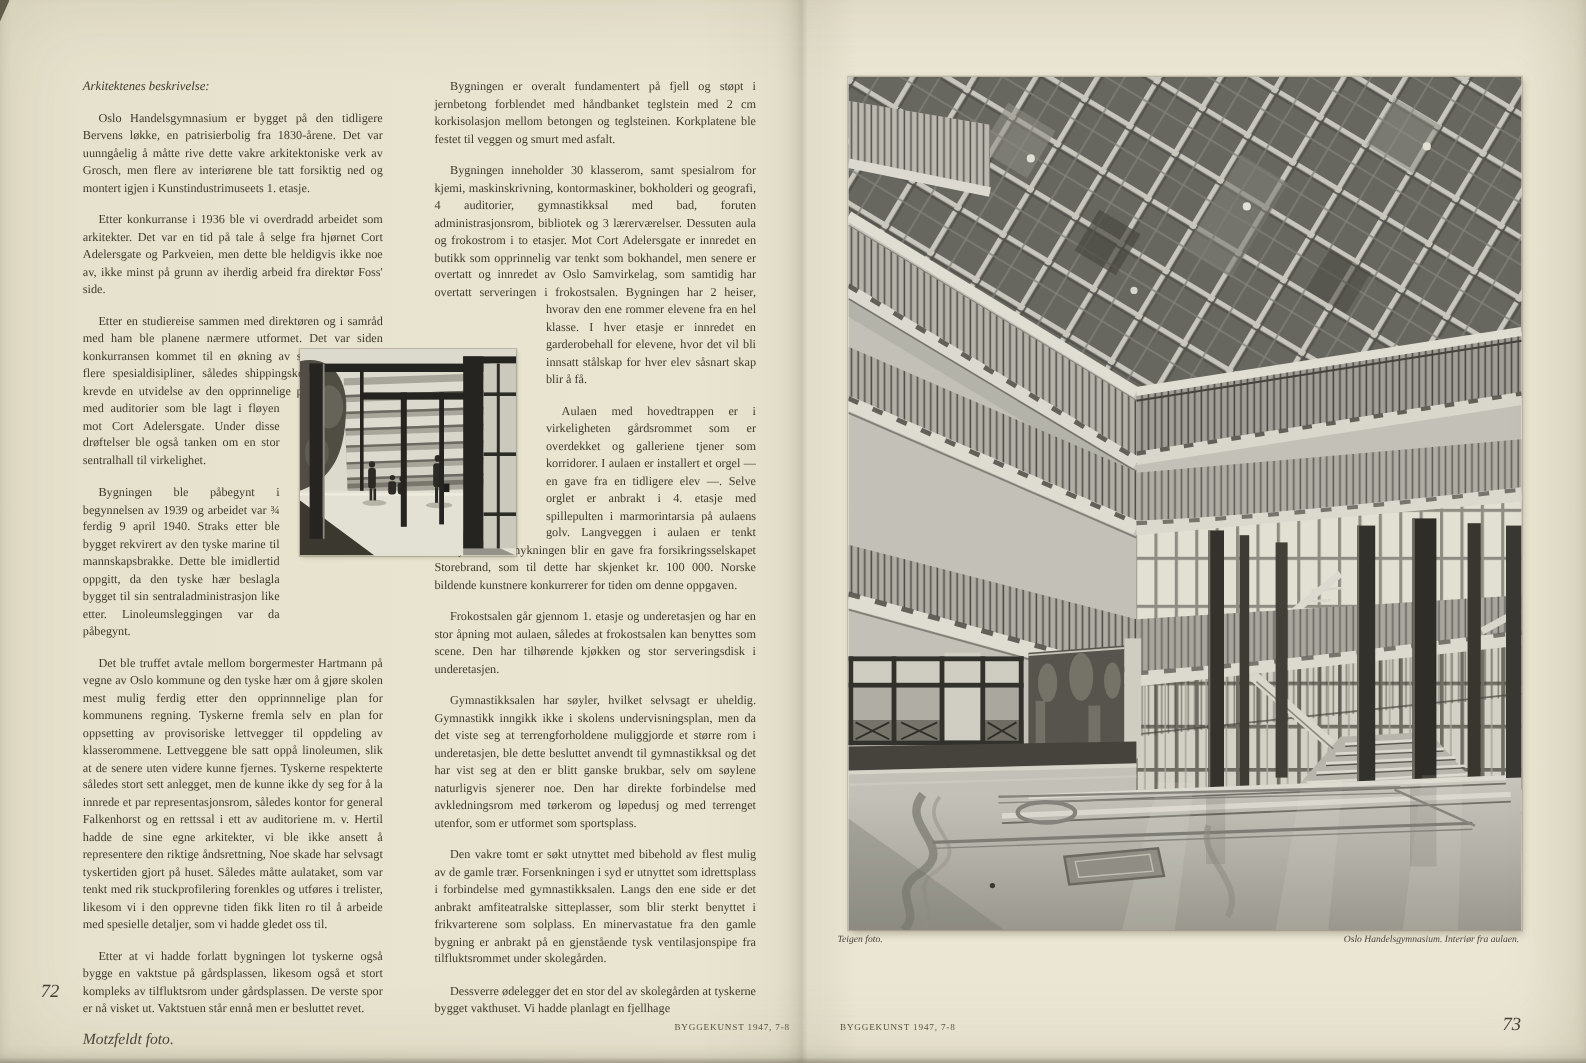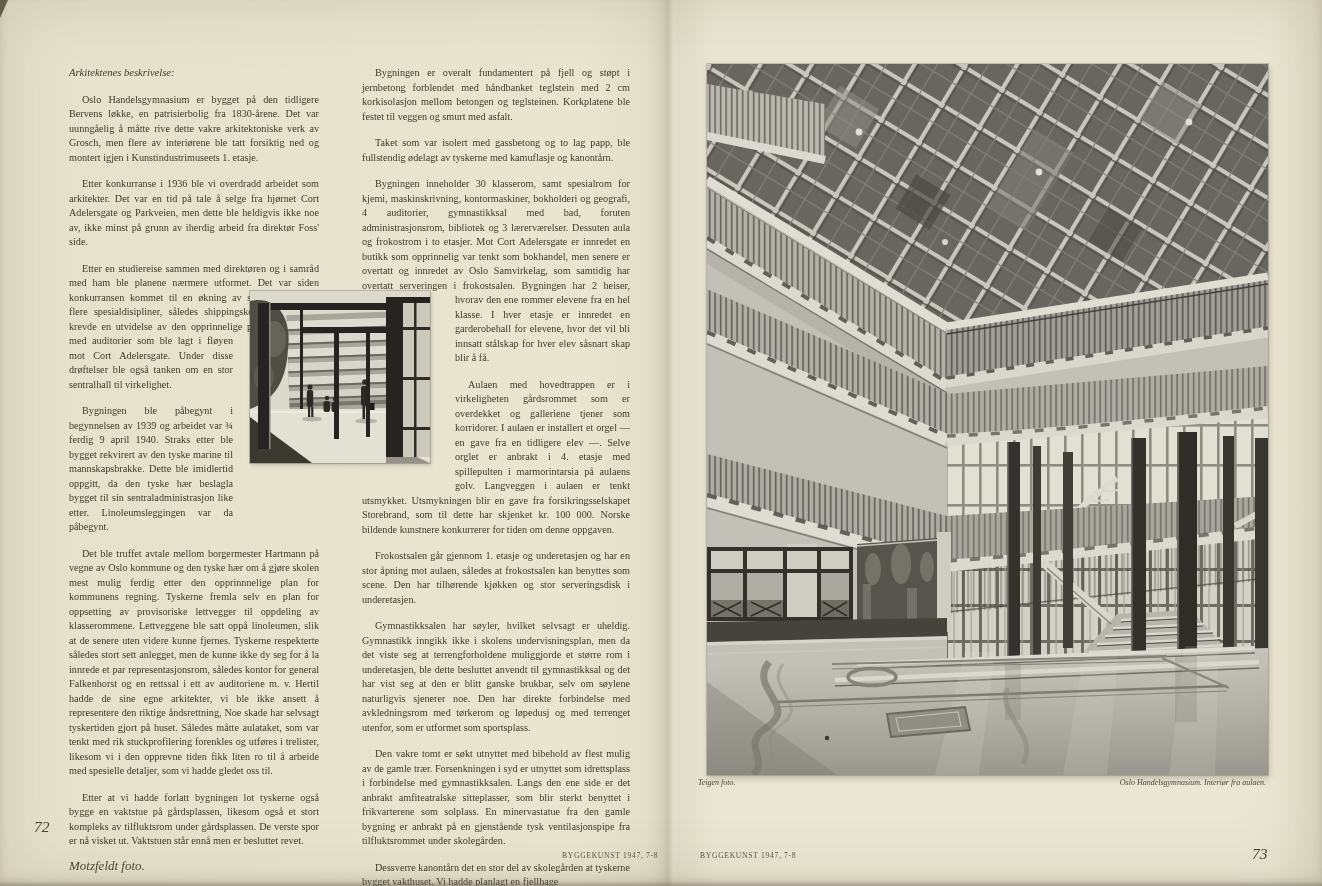--- a/index.html
+++ b/index.html
@@ -60,27 +60,26 @@
       <p><span>Etter konkurranse i 1936 ble vi overdradd arbeidet som arkitekter. Det var en tid på tale å selge fra hjørnet Cort Adelersgate og Parkveien, men dette ble heldigvis ikke noe av, ikke minst på grunn av iherdig arbeid fra direktør Foss' side.</span></p>
       <p><span>Etter en studiereise sammen med direktøren og i samråd med ham ble planene nærmere utformet. Det var siden konkurransen kommet til en økning av skoleplanen med flere spesialdisipliner, således shippingskole m. v. Dette krevde en utvidelse av den opprinnelige plan, blant annet</span><span class="cut-r"></span> <span>med auditorier som ble lagt i fløyen mot Cort Adelersgate. Under disse drøftelser ble også tanken om en stor sentralhall til virkelighet.</span></p>
       <p><span>Bygningen ble påbegynt i begynnelsen av 1939 og arbeidet var ¾ ferdig 9 april 1940. Straks etter ble bygget rekvirert av den tyske marine til mannskapsbrakke. Dette ble imidlertid oppgitt, da den tyske hær beslagla bygget til sin sentraladministrasjon like etter. Linoleumsleggingen var da påbegynt.</span></p>
       <p><span>Det ble truffet avtale mellom borgermester Hartmann på vegne av Oslo kommune og den tyske hær om å gjøre skolen mest mulig ferdig etter den opprinnnelige plan for kommunens regning. Tyskerne fremla selv en plan for oppsetting av provisoriske lettvegger til oppdeling av klasserommene. Lettveggene ble satt oppå linoleumen, slik at de senere uten videre kunne fjernes. Tyskerne respekterte således stort sett anlegget, men de kunne ikke dy seg for å la innrede et par representasjonsrom, således kontor for general Falkenhorst og en rettssal i ett av auditoriene m. v. Hertil hadde de sine egne arkitekter, vi ble ikke ansett å representere den riktige åndsrettning, Noe skade har selvsagt tyskertiden gjort på huset. Således måtte aulataket, som var tenkt med rik stuckprofilering forenkles og utføres i trelister, likesom vi i den opprevne tiden fikk liten ro til å arbeide med spesielle detaljer, som vi hadde gledet oss til.</span></p>
       <p><span>Etter at vi hadde forlatt bygningen lot tyskerne også bygge en vaktstue på gårdsplassen, likesom også et stort kompleks av tilfluktsrom under gårdsplassen. De verste spor er nå visket ut. Vaktstuen står ennå men er besluttet revet.</span></p>
       <p class="credit">Motzfeldt foto.</p>
     </div>
 
     <div class="col col2">
       <p><span>Bygningen er overalt fundamentert på fjell og støpt i jernbetong forblendet med håndbanket teglstein med 2 cm korkisolasjon mellom betongen og teglsteinen. Korkplatene ble festet til veggen og smurt med asfalt.</span></p>
-      <p><span>Taket som var isolert med gassbetong og to lag papp, ble fullstendig ødelagt av tyskerne med kamuflasje og kanontårn.</span></p>
       <p><span>Bygningen inneholder 30 klasserom, samt spesialrom for kjemi, maskinskrivning, kontormaskiner, bokholderi og geografi, 4 auditorier, gymnastikksal med bad, foruten administrasjonsrom, bibliotek og 3 lærerværelser. Dessuten aula og frokostrom i to etasjer. Mot Cort Adelersgate er innredet en butikk som opprinnelig var tenkt som bokhandel, men senere er overtatt og innredet av Oslo Samvirkelag, som samtidig har overtatt serveringen i frokostsalen. Bygningen har 2 heiser, hvorav den ene rommer elevene fra</span><span class="cut-l"></span> <span>en hel klasse. I hver etasje er innredet en garderobehall for elevene, hvor det vil bli innsatt stålskap for hver elev såsnart skap blir å få.</span></p>
       <p><span>Aulaen med hovedtrappen er i virkeligheten gårdsrommet som er overdekket og galleriene tjener som korridorer. I aulaen er installert et orgel — en gave fra en tidligere elev —. Selve orglet er anbrakt i 4. etasje med spillepulten i marmorintarsia på aulaens golv. Langveggen i aulaen er tenkt utsmykket. Utsmykningen blir en gave fra forsikringsselskapet Storebrand, som til dette har skjenket kr. 100 000. Norske bildende kunstnere konkurrerer for tiden om denne oppgaven.</span></p>
       <p><span>Frokostsalen går gjennom 1. etasje og underetasjen og har en stor åpning mot aulaen, således at frokostsalen kan benyttes som scene. Den har tilhørende kjøkken og stor serveringsdisk i underetasjen.</span></p>
       <p><span>Gymnastikksalen har søyler, hvilket selvsagt er uheldig. Gymnastikk inngikk ikke i skolens undervisningsplan, men da det viste seg at terrengforholdene muliggjorde et større rom i underetasjen, ble dette besluttet anvendt til gymnastikksal og det har vist seg at den er blitt ganske brukbar, selv om søylene naturligvis sjenerer noe. Den har direkte forbindelse med avkledningsrom med tørkerom og løpedusj og med terrenget utenfor, som er utformet som sportsplass.</span></p>
       <p><span>Den vakre tomt er søkt utnyttet med bibehold av flest mulig av de gamle trær. Forsenkningen i syd er utnyttet som idrettsplass i forbindelse med gymnastikksalen. Langs den ene side er det anbrakt amfiteatralske sitteplasser, som blir sterkt benyttet i frikvarterene som solplass. En minervastatue fra den gamle bygning er anbrakt på en gjenstående tysk ventilasjonspipe fra tilfluktsrommet under skolegården.</span></p>
-      <p><span>Dessverre kanontårn det en stor del av skolegården at tyskerne bygget vakthuset. Vi hadde planlagt en fjellhage</span></p>
+      <p><span>Dessverre ødelegger det en stor del av skolegården at tyskerne bygget vakthuset. Vi hadde planlagt en fjellhage</span></p>
     </div>
 
     <figure class="photo-small" role="img" aria-label="Utsikt gjennom glassdører mot skolegården">
       <svg width="180" height="172" viewBox="0 0 180 172">
         <rect width="180" height="172" fill="#d5d3c6"></rect>
         <rect y="0" width="180" height="122" fill="#dcdacd"></rect>
 
         <g transform="rotate(-2 100 70)">
           <rect x="38" y="22" width="120" height="96" fill="#a8a69a"></rect>
           <g>

